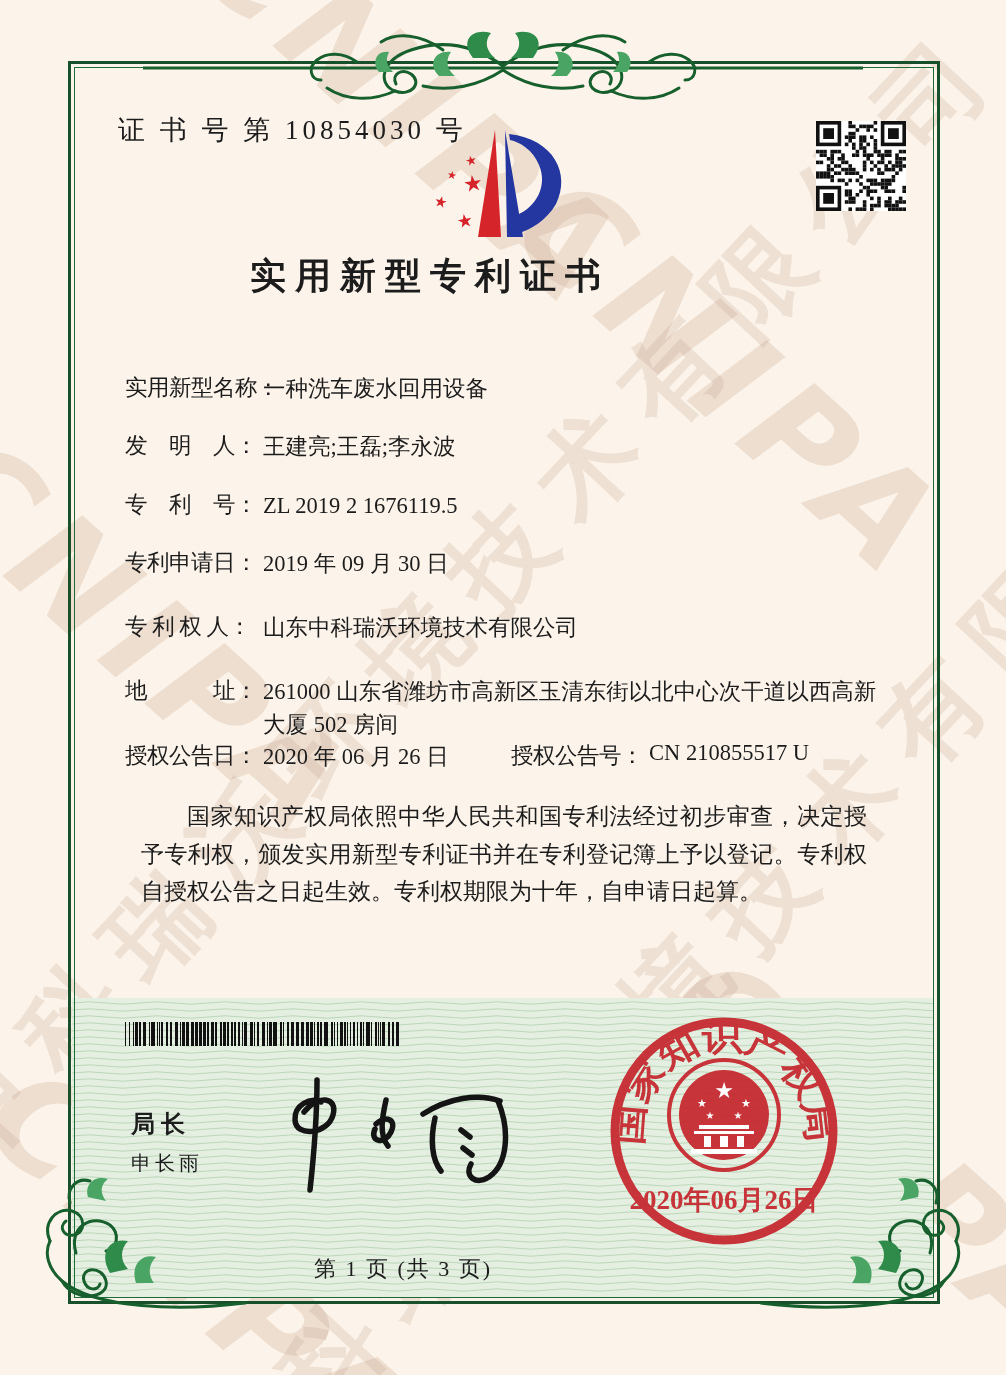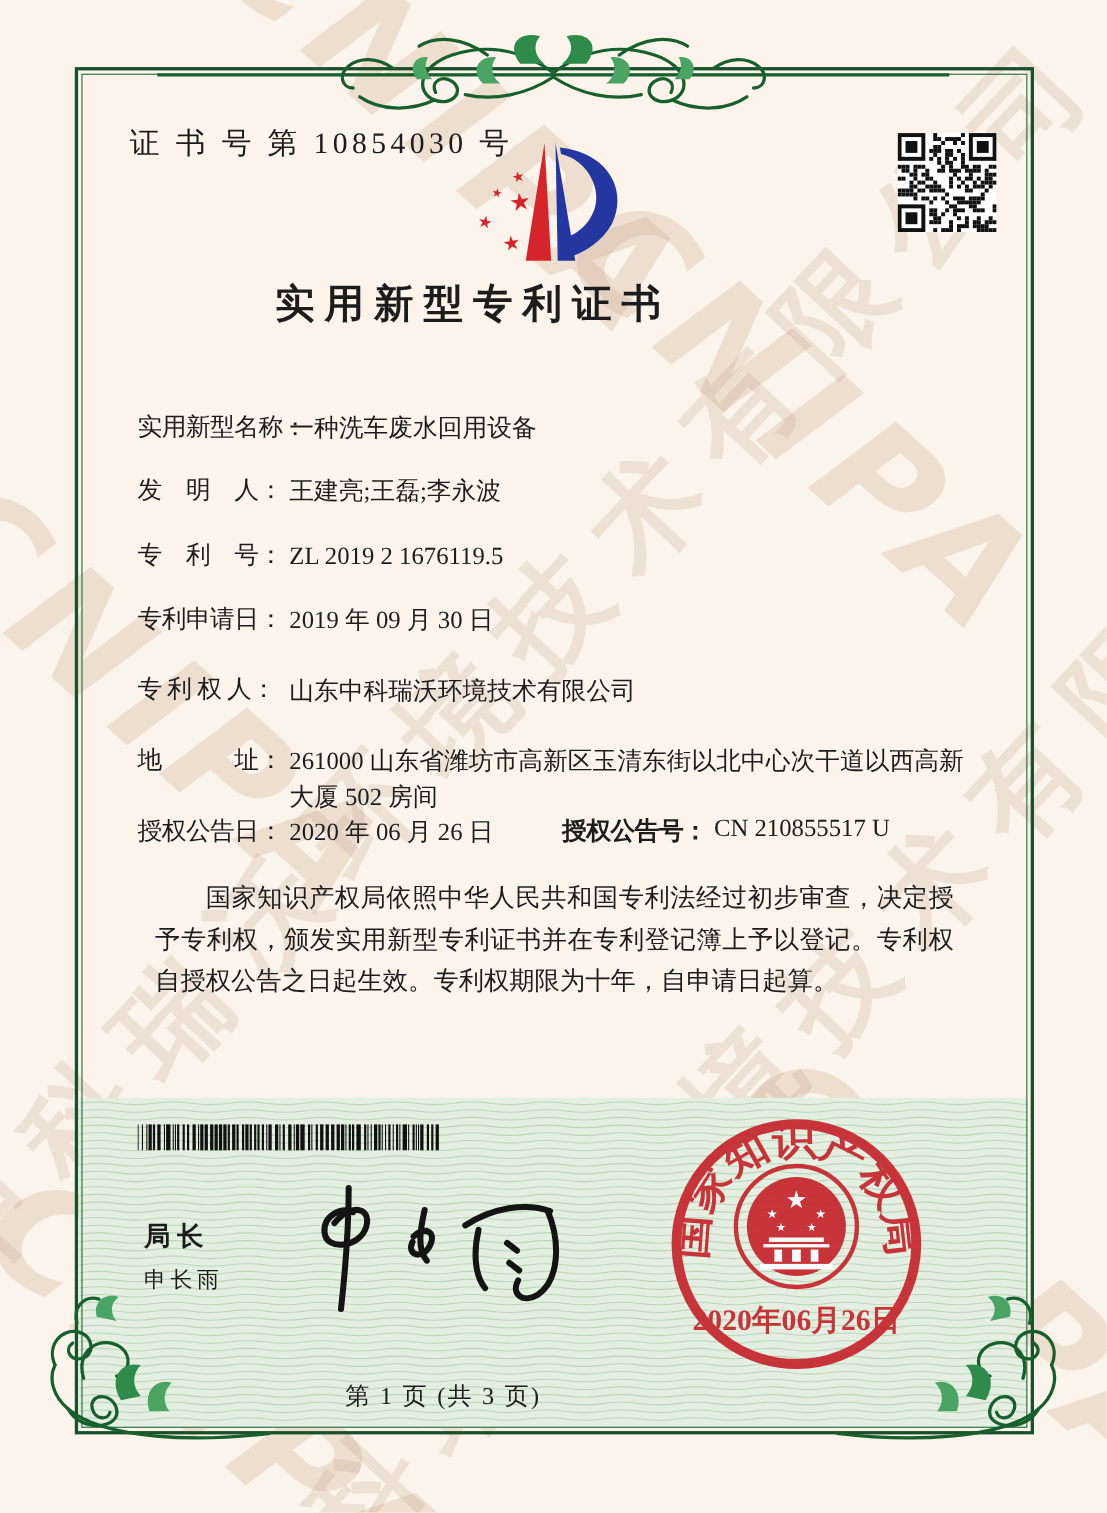--- a/index.html
+++ b/index.html
@@ -25,21 +25,21 @@
   #cert-no{left:118px;top:112px;font-size:27px;letter-spacing:4px;}
   #logo{left:416px;top:118px;}
   #qr{left:816px;top:121px;}
   #title{left:0;top:252px;width:860px;text-align:center;font-size:36px;font-weight:bold;letter-spacing:9px;}
   #fields{left:125px;top:0;width:770px;font-size:22.5px;}
   .frow{position:absolute;left:0;width:770px;}
   .flabel{position:absolute;left:0;letter-spacing:-0.5px;white-space:pre;}
   .fvalue{position:absolute;left:138px;width:628px;line-height:33px;}
   .r0{top:372px}.r1{top:430px}.r2{top:489px}.r3{top:547px}.r4{top:611px}.r5{top:675px}
   .r67{top:740px}
-  .flabel2{position:absolute;left:386px;letter-spacing:-0.5px;white-space:pre;font-weight:bold;}
+  .flabel2{position:absolute;left:386px;letter-spacing:-0.5px;white-space:pre;}
   .fvalue2{position:absolute;left:524px;}
   #paras{left:125px;top:782px;width:758px;font-size:23px;line-height:37.5px;text-align:justify;}
   #paras p{margin:16px;text-indent:2em;}
   #barcode{left:125px;top:1022px;}
   #sig-title{left:131px;top:1108px;font-size:24px;letter-spacing:6px;font-family:"Liberation Sans","DejaVu Sans",sans-serif;font-weight:bold;}
   #sig-name{left:131px;top:1150px;font-size:20px;letter-spacing:4px;font-family:Liberation Serif, serif;}
   #signature{left:258px;top:1072px;}
   #seal{left:598px;top:1003px;mix-blend-mode:multiply;opacity:.94;}
   #page-info{left:0;top:1254px;width:806px;text-align:center;font-size:22px;letter-spacing:2px;}
   #foot-note{left:0;top:1320px;width:1006px;text-align:center;font-size:22px;letter-spacing:3px;}

